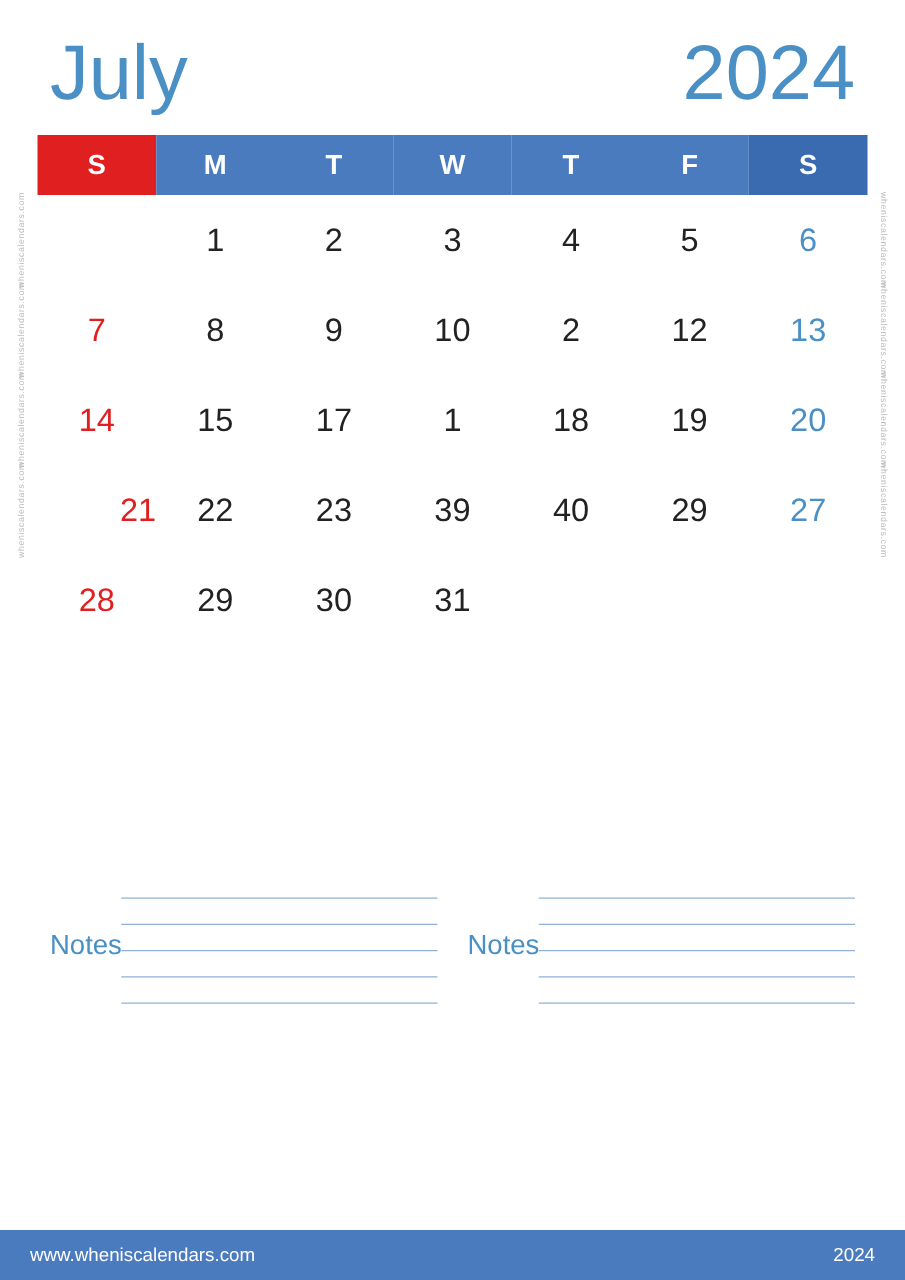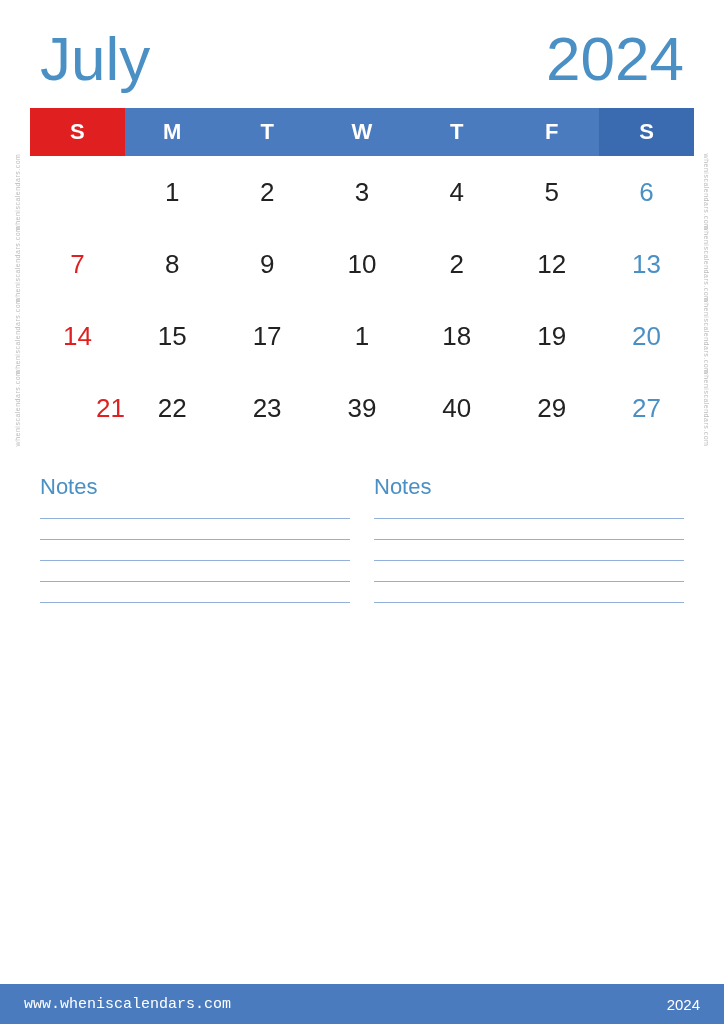--- a/index.html
+++ b/index.html
@@ -101,21 +101,22 @@
       display: flex;
       flex-direction: row;
       padding: 10px 30px 0 30px;
       gap: 0;
       flex: 1;
       margin-top: 10px;
     }
     .notes-col {
       flex: 1;
       display: flex;
-      flex-direction: column;
+      flex-direction: row;
+      align-items: center;
       padding: 0 10px;
     }
     .notes-divider {
       width: 4px;
     }
     .notes-label {
       font-size: 22px;
       color: #4a90c4;
       font-weight: 400;
       margin-bottom: 18px;
@@ -140,21 +141,20 @@
       height: 40px;
       display: flex;
       justify-content: space-between;
       align-items: center;
       padding: 0 24px;
       margin-top: auto;
     }
     .footer-url {
       color: #ffffff;
       font-size: 15px;
-      font-family: Liberation Mono, monospace;
     }
     .footer-year {
       color: #ffffff;
       font-size: 15px;
     }
   </style>
 </head>
 <body>
 
 <div class="page">
@@ -209,20 +209,29 @@
           </tr>
           <tr class="date-row">
             <td class="date-cell sunday" style="position: relative; text-align: right;">21<span style="position: absolute; left: -16px; top: 50%; transform: translateY(-50%) rotate(180deg); writing-mode: vertical-rl; font-size: 7px; color: rgb(187, 187, 187); white-space: nowrap; letter-spacing: 0.5px;">wheniscalendars.com</span></td>
             <td class="date-cell">22</td>
             <td class="date-cell">23</td>
             <td class="date-cell">39</td>
             <td class="date-cell">40</td>
             <td class="date-cell">29</td>
             <td class="date-cell saturday" style="position: relative;">27<span style="position: absolute; right: -16px; top: 50%; transform: translateY(-50%); writing-mode: vertical-rl; font-size: 7px; color: rgb(187, 187, 187); white-space: nowrap; letter-spacing: 0.5px;">wheniscalendars.com</span></td>
           </tr>
+          <tr class="date-row">
+            <td class="date-cell sunday">28</td>
+            <td class="date-cell">29</td>
+            <td class="date-cell">30</td>
+            <td class="date-cell">31</td>
+            <td class="date-cell empty"></td>
+            <td class="date-cell empty"></td>
+            <td class="date-cell saturday empty"></td>
+          </tr>
         </tbody>
     </table>
   </div>
 
   <div class="notes-section">
     <div class="notes-col">
       <div class="notes-label">Notes</div>
       <div class="notes-lines">
         <div class="notes-line"></div>
         <div class="notes-line"></div>

